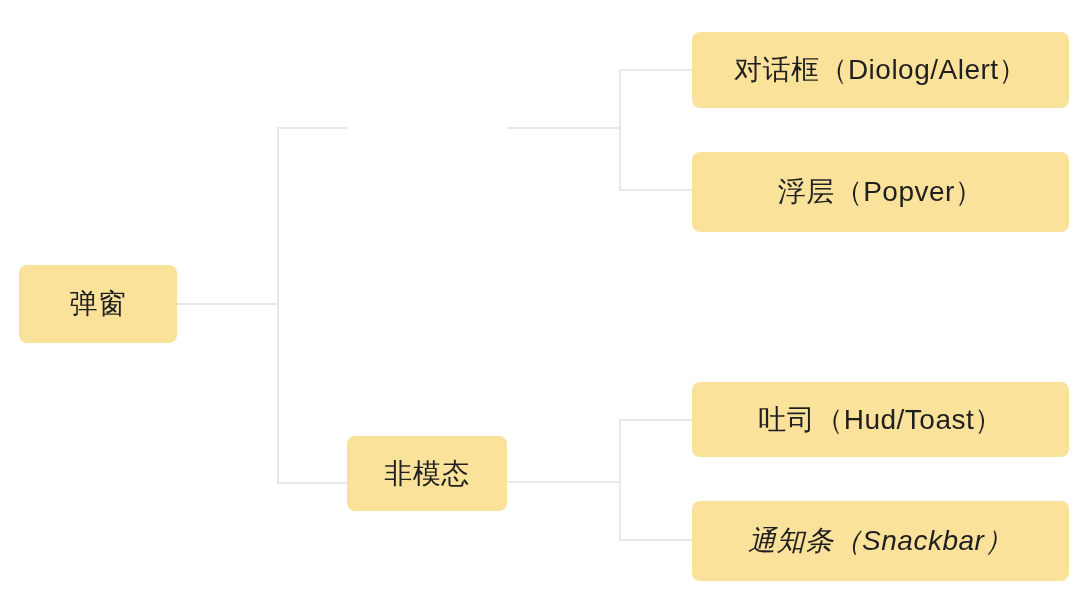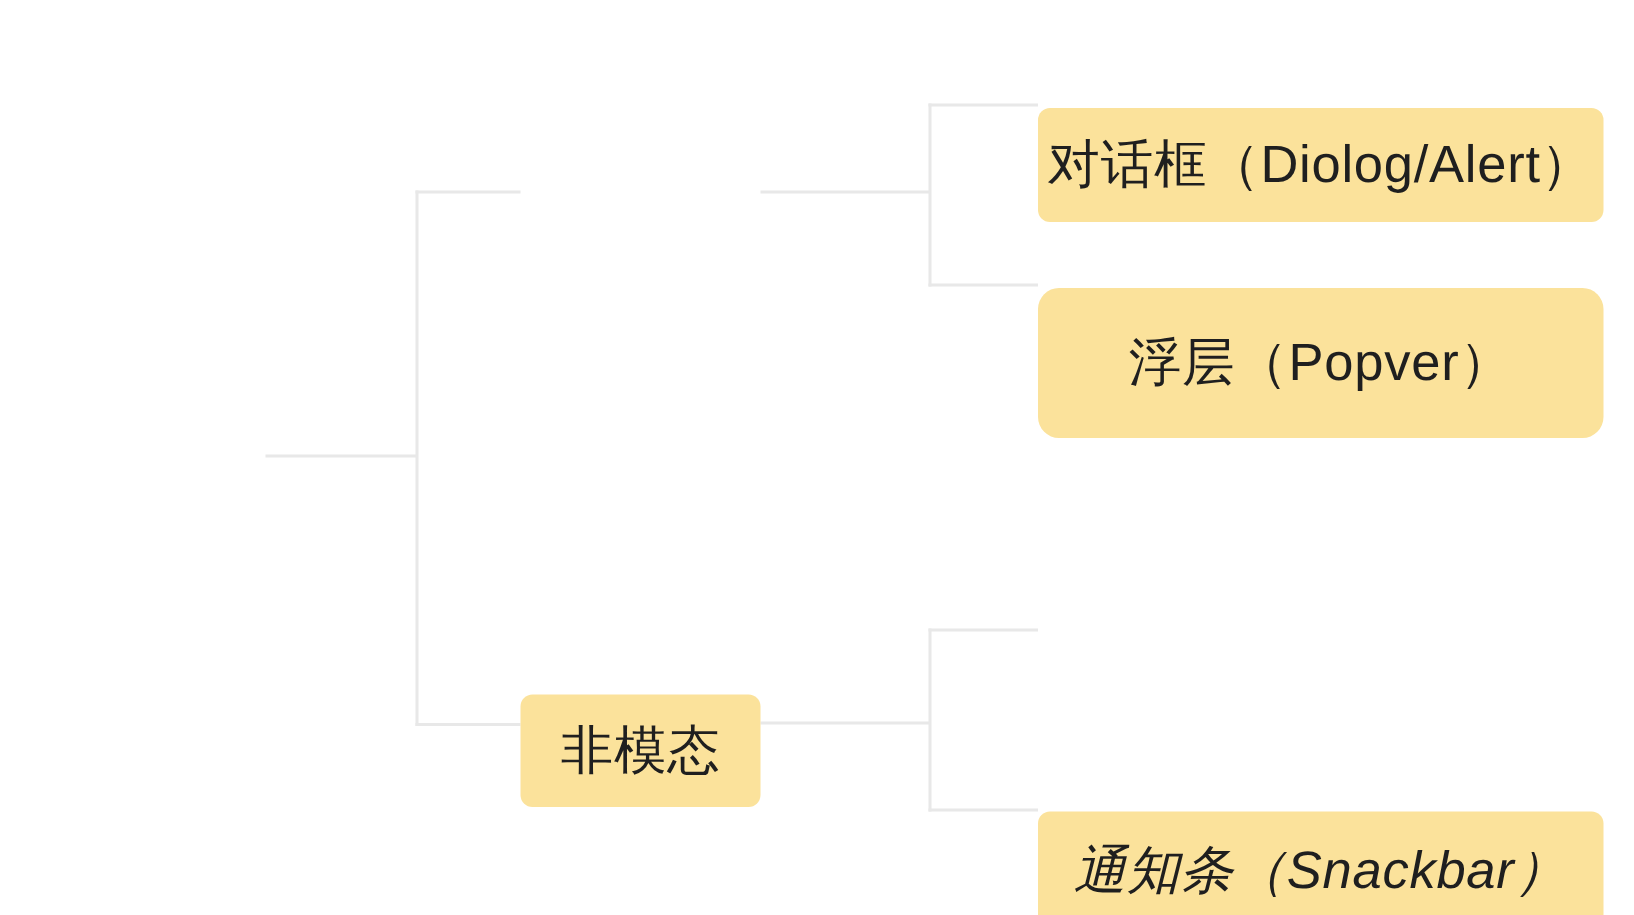--- a/index.html
+++ b/index.html
@@ -14,27 +14,26 @@
     background: var(--background, #ffffff);
     overflow: hidden;
   }
   .node {
     position: absolute;
     background: var(--node-fill, #FBE29B);
     border-radius: 8px;
     display: flex;
     align-items: center;
     justify-content: center;
-    font-size: 35px;
+    font-size: 28px;
     line-height: 1.2;
     color: var(--node-text, #1F1F1F);
     letter-spacing: 0.5px;
     white-space: nowrap;
     cursor: default;
-    margin-top: 40px;
   }
   .line {
     position: absolute;
     background: var(--connector, #E8E8E8);
   }
   .line.h { height: 2px; }
   .line.v { width: 2px; }
 </style>
 </head>
 <body>
@@ -49,24 +48,26 @@
   <div class="line h" style="left:507px; top:127px; width:113px;"></div>
   <div class="line v" style="left:619px; top:69px; height:122px;"></div>
   <div class="line h" style="left:619px; top:69px; width:73px;"></div>
   <div class="line h" style="left:619px; top:189px; width:73px;"></div>
 
   <div class="line h" style="left:507px; top:481px; width:113px;"></div>
   <div class="line v" style="left:619px; top:419px; height:122px;"></div>
   <div class="line h" style="left:619px; top:419px; width:73px;"></div>
   <div class="line h" style="left:619px; top:539px; width:73px;"></div>
 
+  <div class="node" style="left:19px; top:265px; width:158px; height:78px;">弹窗</div>
 
 
-  <div class="node" style="left:347px; top:423px; width:160px; height:75px;">非模态</div>
+  <div class="node" style="left:347px; top:436px; width:160px; height:75px;">非模态</div>
 
   <div class="node" style="left:692px; top:32px; width:377px; height:76px;">对话框（Diolog/Alert）</div>
 
-  <div class="node" style="left:692px; top:152px; width:377px; height:100px;border-radius:14px;">浮层（Popver）</div>
+  <div class="node" style="left:692px; top:152px; width:377px; height:80px;">浮层（Popver）</div>
 
+  <div class="node" style="left:692px; top:382px; width:377px; height:75px;">吐司（Hud/Toast）</div>
 
   <div class="node" style="left:692px; top:501px; width:377px; height:80px;font-style:italic;">通知条（Snackbar）</div>
 
 </div>
 
 </body></html>

